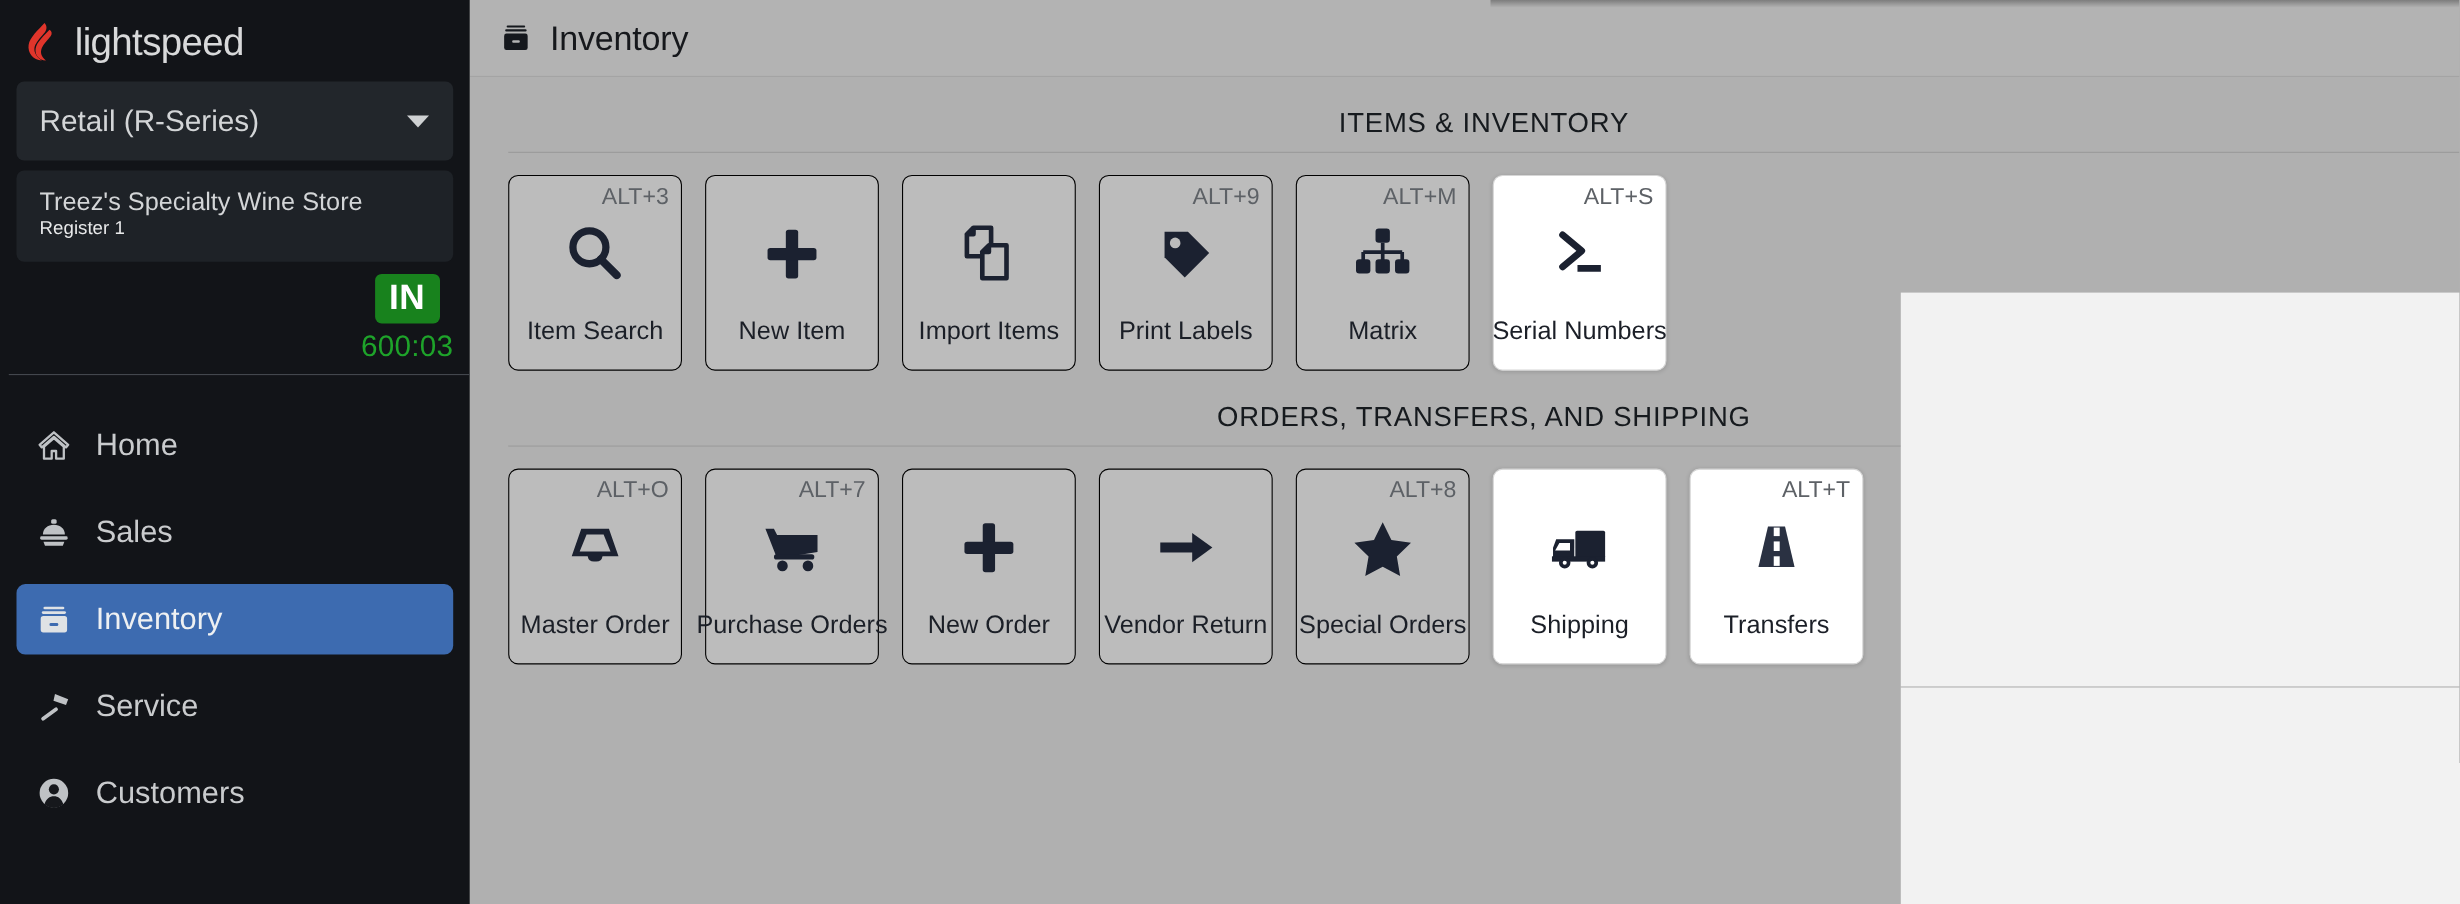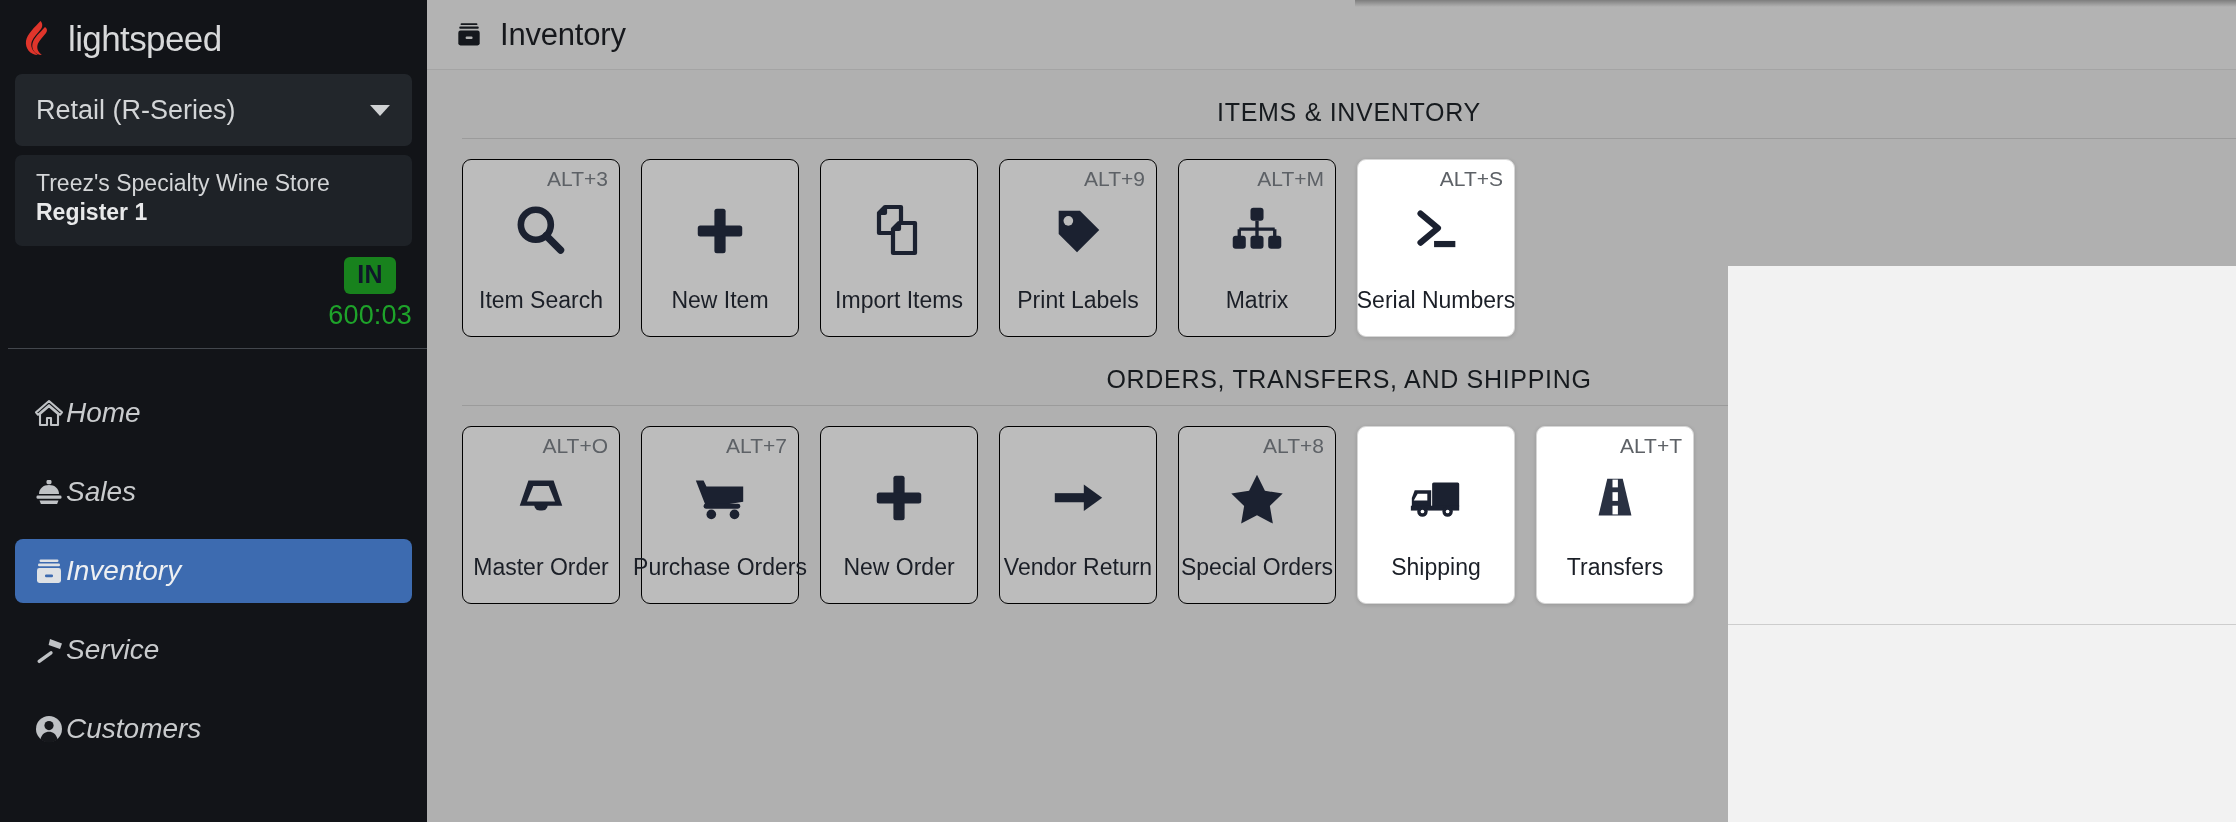--- a/index.html
+++ b/index.html
@@ -54,57 +54,57 @@
     border-top: 11px solid #cfd1d3;
   }
 
   .register-box {
     margin: 9px 15px 0 15px;
     background: #1e2227;
     border-radius: 7px;
     padding: 15px 21px 18px 21px;
   }
   .register-store { color: #d3d5d7; font-size: 23px; line-height: 1.18; }
-  .register-name { color: #e8e9ea; font-size: 23px; font-weight: 700; line-height: 1.35; }
+  .register-name { color: #e8e9ea; font-size: 17px; font-weight: 400; line-height: 1.35; }
 
   .clock-row {
     position: relative;
     height: 96px;
     margin: 4px 15px 0 15px;
     display: flex;
     justify-content: flex-end;
     align-items: flex-start;
     padding-top: 7px;
   }
   .clock-col { display: flex; flex-direction: column; align-items: center; }
   .in-badge {
     background: #18821d;
-    color: #0f172a;
-    font-size: 25px; font-weight: 700;
+    color: #ffffff;
+    font-size: 32px; font-weight: 700;
     border-radius: 6px;
     padding: 3px 13px 5px 13px;
     line-height: 1.14;
     letter-spacing: 0.4px;
   }
   .clock-timer { color: #1ea32a; font-size: 27px; margin-top: 6px; letter-spacing: 0.2px; }
 
   .nav-divider {
     height: 1px; background: #43474d;
     margin: 2px 0 0 8px;
   }
 
   .nav { padding-top: 17px; }
   .nav-item {
     display: flex; align-items: center;
+    gap: 21px;
     height: 64px;
     margin: 0 15px;
     padding-left: 17px;
     border-radius: 8px;
     cursor: pointer;
-    font-style: italic;
   }
   .nav-item.spaced { margin-top: 15px; }
   .nav-item.active { background: #3d6bb0; }
   .nav-icon { width: 34px; height: 34px; flex: 0 0 34px; display: flex; align-items: center; justify-content: center; }
   .nav-icon svg { display: block; }
   .nav-label { color: #c9cbcd; font-size: 28px; font-weight: 400; }
   .nav-item.active .nav-label { color: #eef0f2; }
 
   
   .main {

